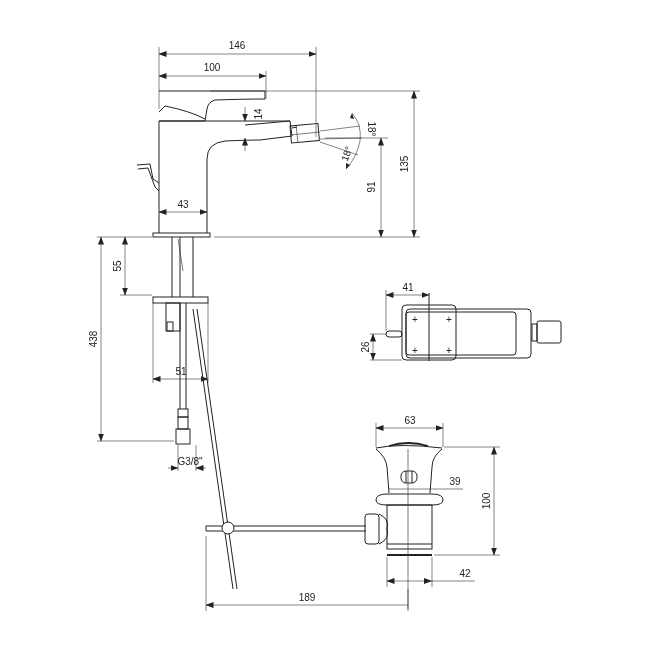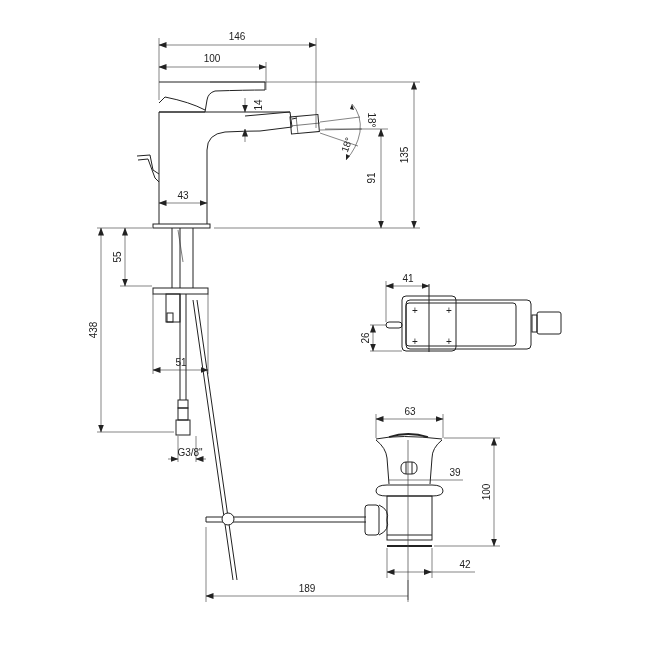--- a/index.html
+++ b/index.html
@@ -1,17 +1,17 @@
 <!DOCTYPE html>
 <html><head>
 <meta charset="utf-8">
 <style>
   html, body { margin: 0; padding: 0; background: #ffffff; }
   body { width: 650px; height: 650px; overflow: hidden; font-family: "Liberation Sans", sans-serif; }
-  #drawing { position: absolute; left: 0; top: 0; width: 650px; height: 624px; }
+  #drawing { position: absolute; left: 0; top: 9px; width: 650px; height: 624px; }
   svg text { font-family: "Liberation Sans", sans-serif; font-size: 10px; fill: #222; }
   .ln { stroke: #222; stroke-width: 1; fill: none; }
   .thin { stroke: #444; stroke-width: 0.7; fill: none; }
   .dim { stroke: #333; stroke-width: 0.6; fill: none; }
   .thick { stroke: #222; stroke-width: 1.8; fill: none; }
   .fillw { fill: #fff; stroke: #222; stroke-width: 1; }
 </style>
 </head>
 <body>
 

